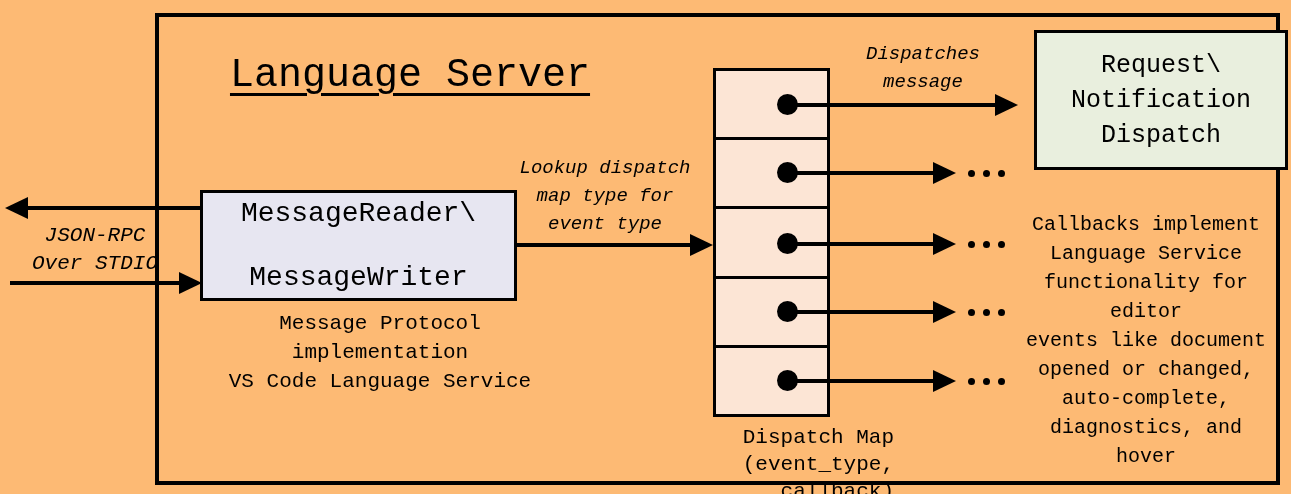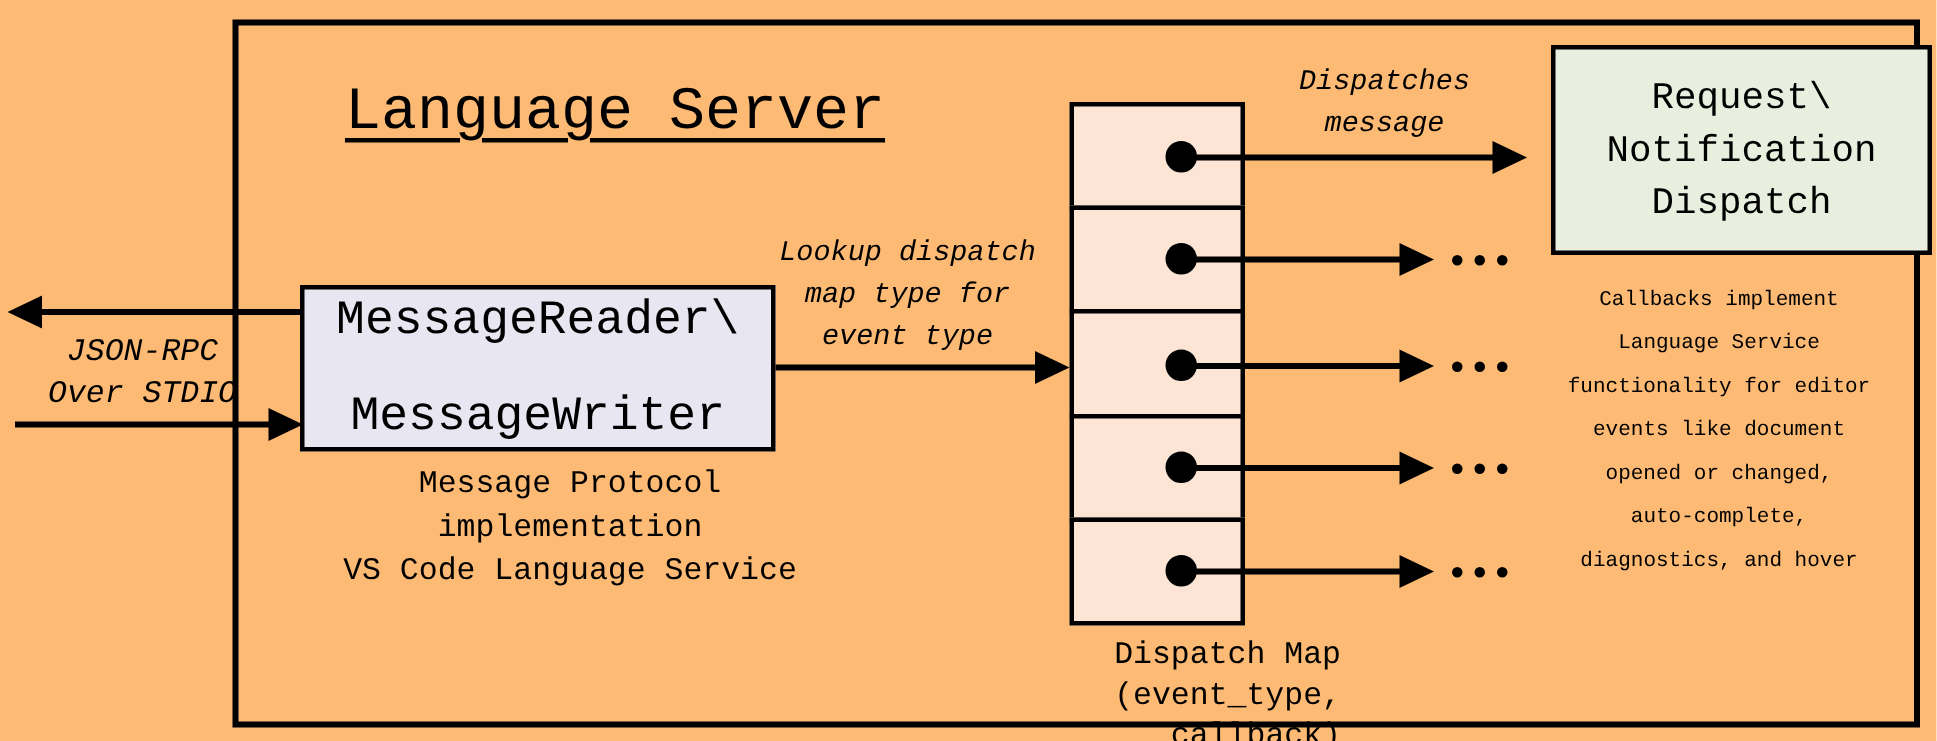--- a/index.html
+++ b/index.html
@@ -23,24 +23,24 @@
   .map{position:absolute;display:flex;flex-direction:column;}
   .cell{flex:1;background:var(--cell-fill);border:3px solid var(--line);box-sizing:border-box;}
   .cell + .cell{margin-top:-3px;}
   .row{position:absolute;left:0;height:22px;width:1291px;pointer-events:none;}
   .dot{position:absolute;width:21px;height:21px;border-radius:50%;background:var(--line);top:0;}
   .rline{position:absolute;top:9px;height:4px;background:var(--line);}
   .ellipsis{position:absolute;top:8px;display:flex;gap:8px;}
   .ellipsis i{display:block;width:7px;height:7px;border-radius:50%;background:var(--line);}
   .title{font-size:40px;line-height:44px;text-decoration:underline;
          text-decoration-thickness:3px;text-underline-offset:7px;}
-  .msgbox{background:var(--msg-fill);font-size:32px;line-height:40px;gap:24px;}
+  .msgbox{background:var(--msg-fill);font-size:28px;line-height:40px;gap:24px;}
   .cbbox{background:var(--cb-fill);font-size:25px;line-height:35px;margin-left:16px;}
   .cap{font-size:21px;line-height:29px;}
-  .cap-sm{font-size:14px;line-height:29px;}
+  .cap-sm{font-size:20px;line-height:29px;margin-top:24px;}
   .arrowlbl{font-size:19px;line-height:28px;font-style:italic;}
   .stdio{font-size:21px;line-height:28px;font-style:italic;}
   .maplbl{font-size:21px;line-height:27px;}
 </style>
 </head>
 <body>
 
 <div id="stage">
 
   <div class="outer" style="left:155px;top:13px;width:1125px;height:472px;"></div>

